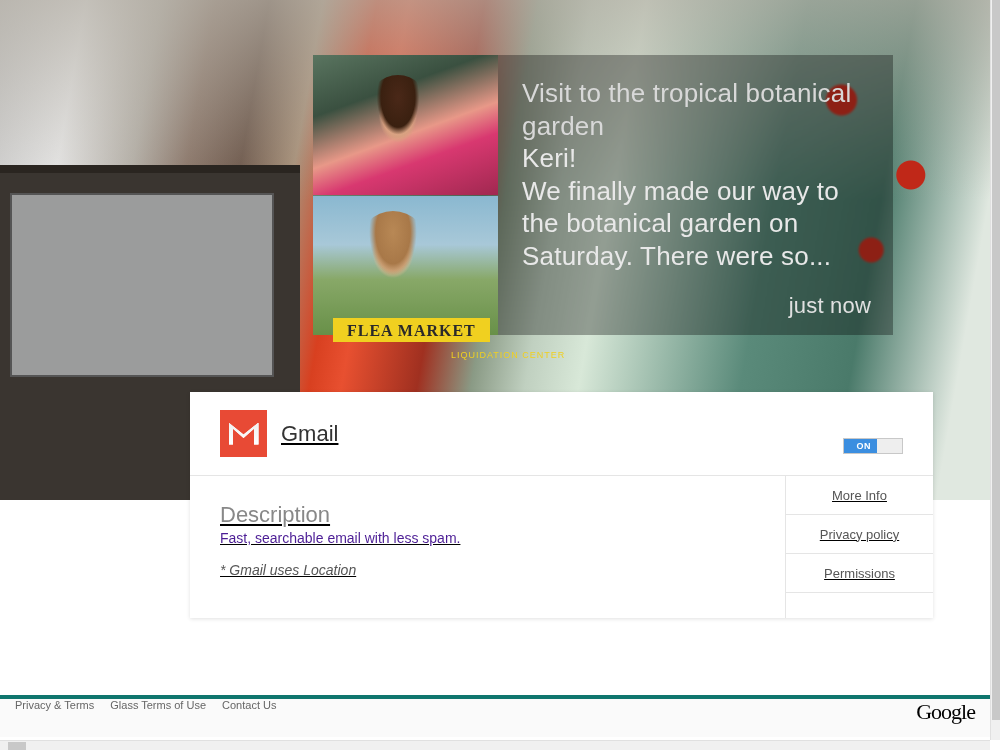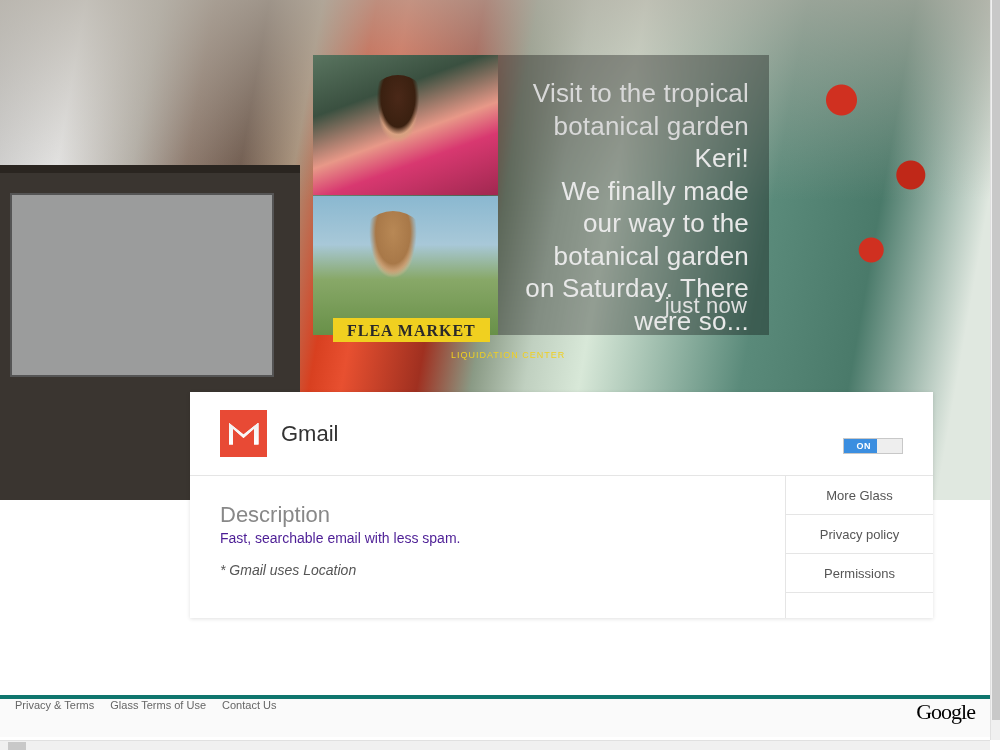--- a/index.html
+++ b/index.html
@@ -52,27 +52,26 @@
       content: '';
       position: absolute;
       left: 10px; top: 20px; width: 260px; height: 180px;
       background: rgba(220,225,228,0.6);
       border: 2px solid #555;
     }
     .glass-card {
       position: absolute;
       left: 313px;
       top: 55px;
-      width: 456px;
+      width: 580px;
       height: 280px;
       background: rgba(0,0,0,0.32);
       backdrop-filter: blur(1px);
       display: flex;
       color: #e8e8e8;
-      text-align: right;
     }
     .glass-photos {
       width: 185px;
       display: flex;
       flex-direction: column;
     }
     .photo-1 {
       flex: 1;
       background: linear-gradient(160deg, #5a7560 0%, #3a5040 30%, #e89888 55%, #d83870 70%, #a02850 100%);
       border-bottom: 1px solid rgba(255,255,255,0.1);
@@ -138,20 +137,21 @@
       padding-left: 31px;
     }
 
     .card {
       position: absolute;
       left: 190px;
       top: 392px;
       width: 743px;
       background: #fff;
       box-shadow: 0 1px 4px rgba(0,0,0,0.12);
+      text-decoration: underline;
     }
     .card-header {
       display: flex;
       align-items: center;
       padding: 18px 30px;
       border-bottom: 1px solid #e5e5e5;
       position: relative;
     }
     .gmail-icon {
       width: 47px;
@@ -327,21 +327,21 @@
         <div class="toggle-off"></div>
       </div>
     </div>
     <div class="card-body">
       <div class="description">
         <h2 class="desc-heading">Description</h2>
         <p class="desc-text">Fast, searchable email with less spam.</p>
         <p class="desc-note">* Gmail uses Location</p>
       </div>
       <div class="side-links">
-        <div class="side-link">More Glass</div>
+        <div class="side-link">More Info</div>
         <div class="side-link">Privacy policy</div>
         <div class="side-link">Permissions</div>
       </div>
     </div>
   </div>
 
   <div class="footer">
     <span class="footer-link">Privacy &amp; Terms</span>
     <span class="footer-link">Glass Terms of Use</span>
     <span class="footer-link">Contact Us</span>

